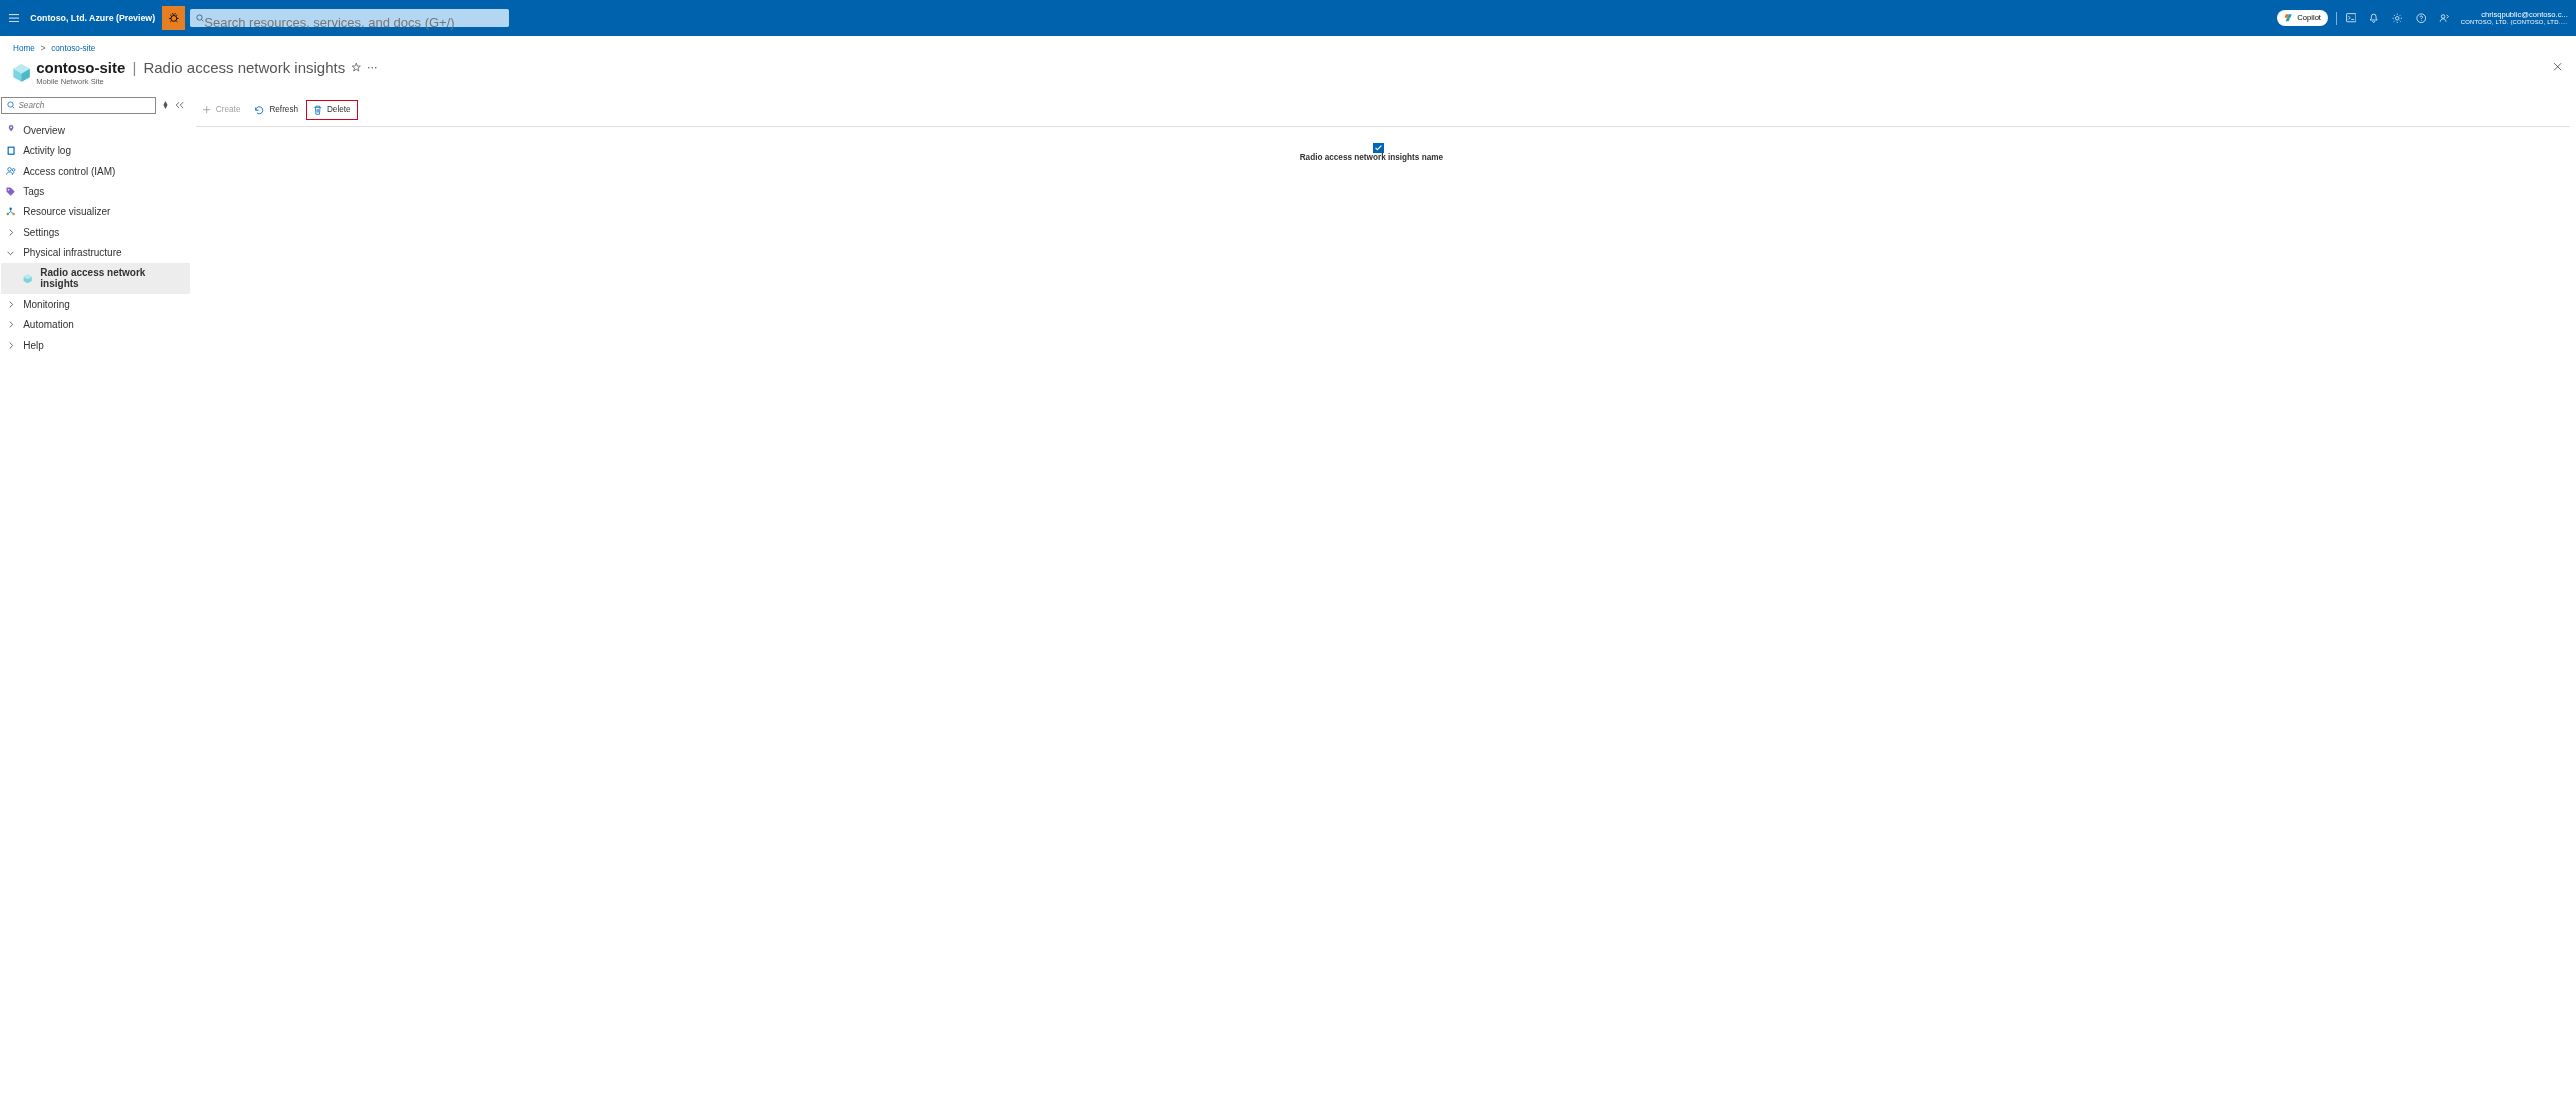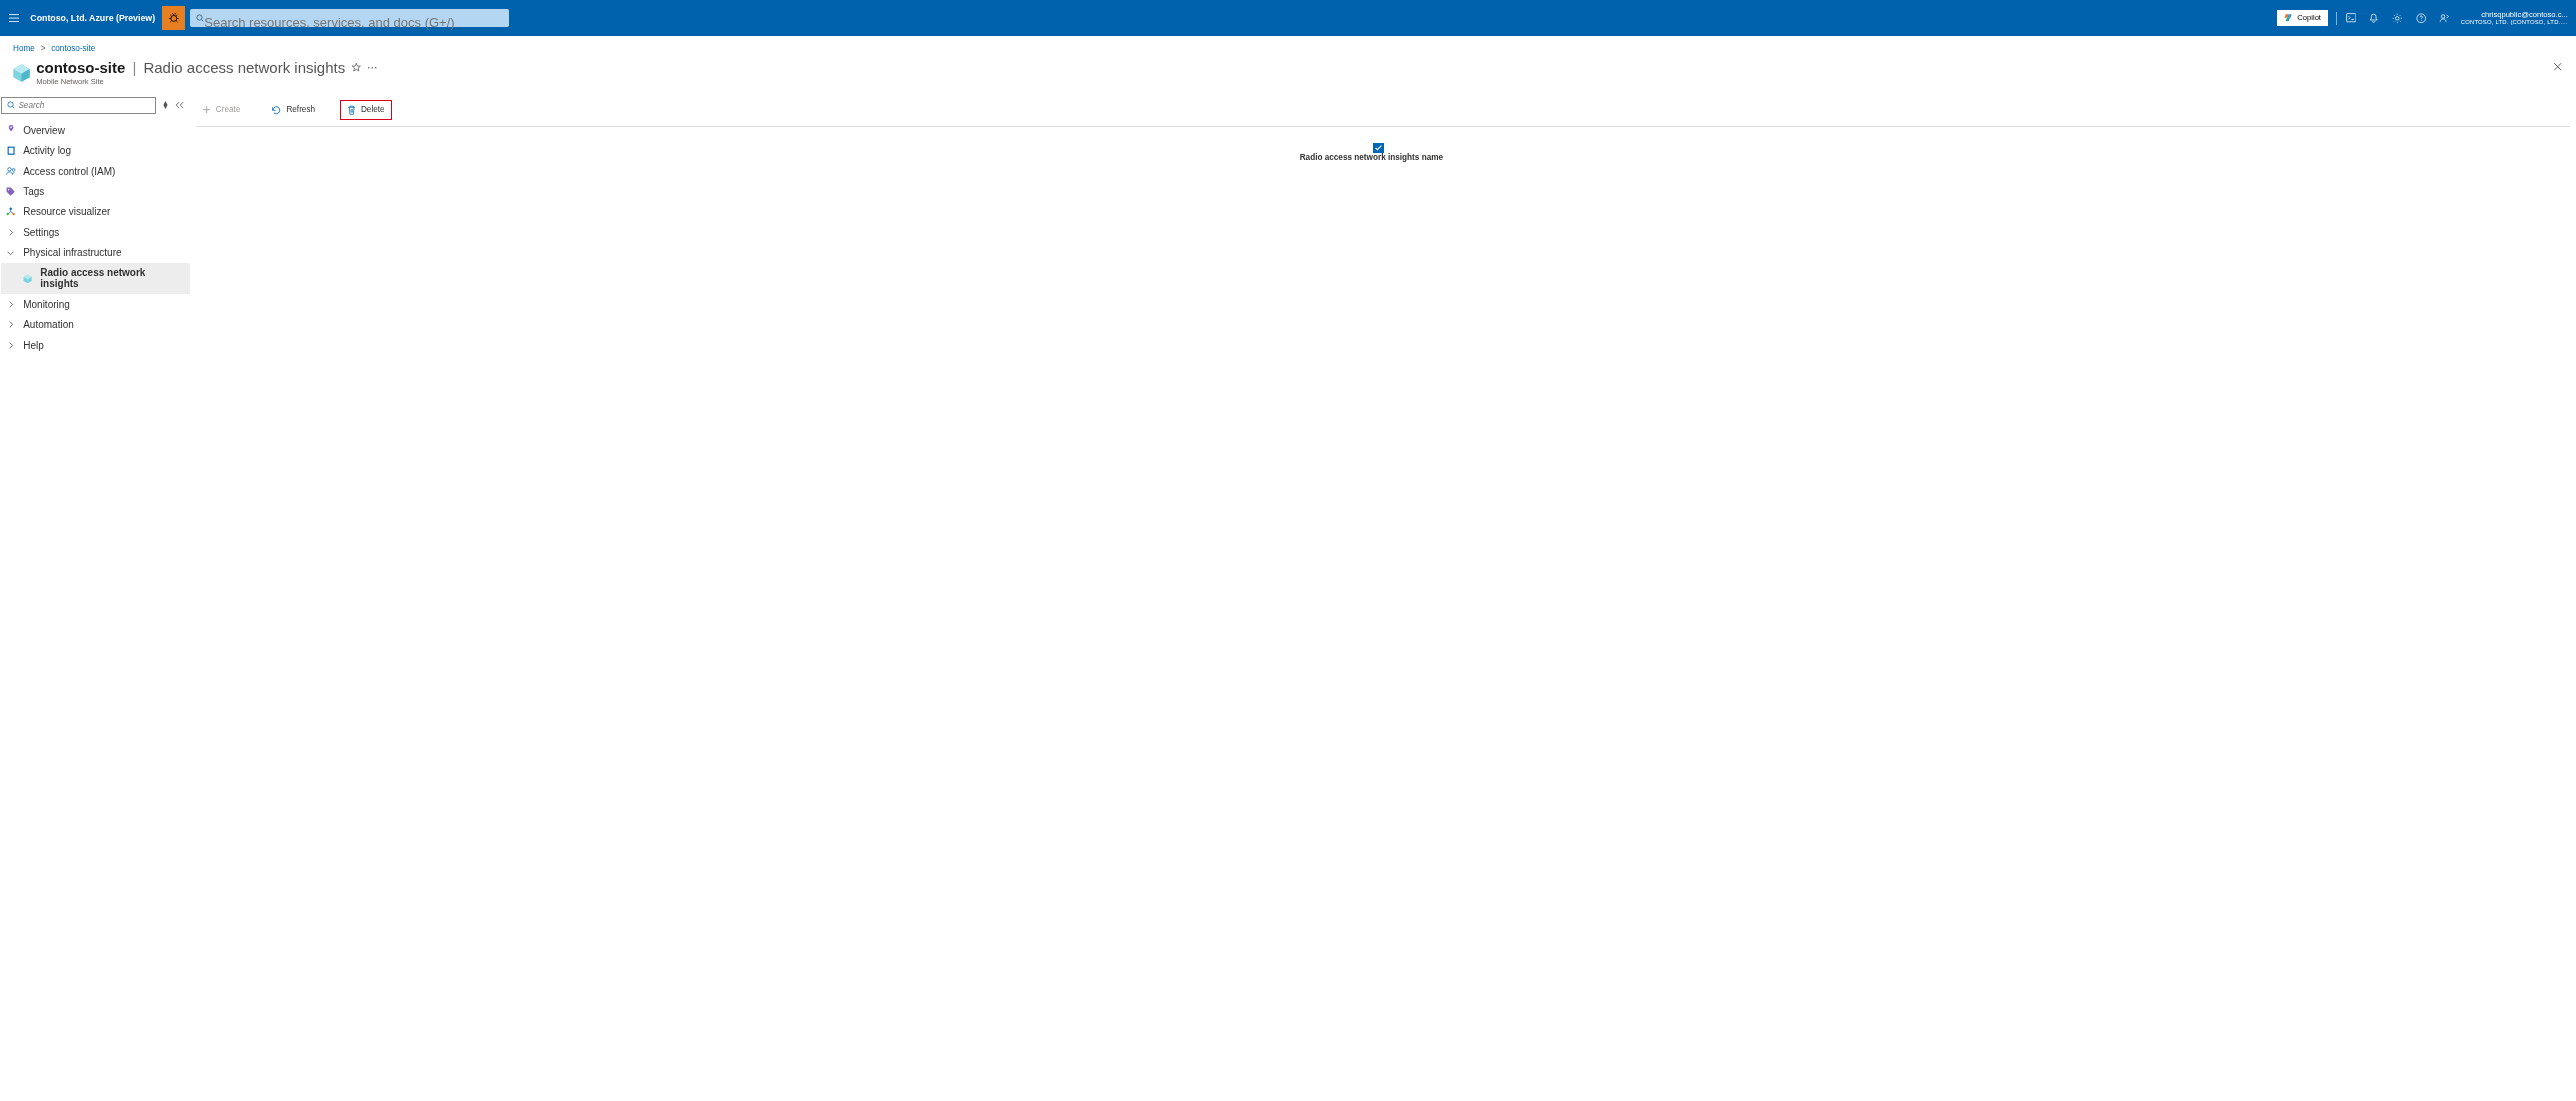--- a/index.html
+++ b/index.html
@@ -7,21 +7,21 @@
 
   
   .topbar { background: #0062ad; color: #fff; height: 36px; display: flex; align-items: center; padding: 0 0 0 0; }
   .hamburger { width: 28px; display:flex; align-items:center; justify-content:center; height:100%; cursor:pointer; }
   .brand { font-size: 8.8px; font-weight:600; padding: 0 7px 0 2.3px; white-space: nowrap; }
   .bug-box { background:#e67e22; width:23.4px; height:23.4px; display:flex; align-items:center; justify-content:center; }
   .search-wrap { flex:1; padding:0 4.7px 0 4.7px; max-width: 328px; }
   .search-box { background:#b3d6f2; border-radius:1.8px; height:17.6px; display:flex; align-items:center; padding:0 5.9px; color:#1b3a57; width:100%; }
   .search-box input { border:none; background:transparent; outline:none; flex:1; font-size:13px; color:#1b3a57;margin-top:8px; }
   .topbar-spacer { flex:1; }
-  .copilot-btn { background:#fff; color:#000; border-radius:0; height:16.4px; padding:0 7px; display:flex; align-items:center; gap:3.5px; font-size:7.6px; margin-right:5.9px; cursor:pointer; }
+  .copilot-btn { background:#fff; color:#000; border-radius:8px; height:16.4px; padding:0 7px; display:flex; align-items:center; gap:3.5px; font-size:7.6px; margin-right:5.9px; cursor:pointer; }
   .top-sep { width:0.6px; height:13px; background:rgba(255,255,255,0.5); margin:0 2.3px; }
   .top-icons { display:flex; align-items:center; gap:0; }
   .top-icon { width:23.4px; height:24px; display:flex; align-items:center; justify-content:center; cursor:pointer; }
   .user-info { text-align:right; padding:0 8.2px 0 4.7px; line-height:1.2; }
   .user-email { font-size:7.6px; }
   .user-tenant { font-size:5.9px; letter-spacing:0.2px; }
 
   
   .breadcrumb { padding: 8.2px 0 3.5px 13px; font-size:8.2px; }
   .breadcrumb a { color:#0067b8; text-decoration:none; }
@@ -50,21 +50,21 @@
 
   .nav-item { display:flex; align-items:center; gap:7px; padding:4.7px 5.9px 4.7px 4.7px; cursor:pointer; }
   .nav-item.selected { background:#ededed; font-weight:600; }
   .nav-item.child { padding-left:22px; }
   .nav-item .nav-icon { width:10.5px; display:flex; justify-content:center; }
   .nav-label { font-size:10px; color:#323130; }
   .chev { width:10.5px; display:flex; justify-content:center; color:#555; }
 
   
   .main { flex:1; padding:0 5.9px 0 5.9px; }
-  .toolbar { display:flex; align-items:center; gap:19px; padding:3.5px 0 5.9px 0; border-bottom:0.6px solid #e1dfdd; }
+  .toolbar { display:flex; align-items:center; gap:2px; padding:3.5px 0 5.9px 0; border-bottom:0.6px solid #e1dfdd; }
   .tool-btn { display:flex; align-items:center; gap:4.7px; padding:3.5px 5.9px; cursor:pointer; font-size:8.2px; color:#323130; }
   .tool-btn.disabled { color:#a19f9d; cursor:default; }
   .tool-btn.highlight { border:1.2px solid #d9001b; }
   .tool-btn svg { flex-shrink:0; }
 
   .grid { margin-top:10.5px; }
   .grid-header { display:flex; align-items:center; padding:5.9px 0 5.9px 9.4px; font-weight:600; font-size:8.2px;flex-direction:column; }
   .grid-row { display:flex; align-items:center; padding:8.2px 0 8.2px 9.4px; background:#f3f2f1; }
   .col-check { width:29px; }
   .col-name { width:176px; }

